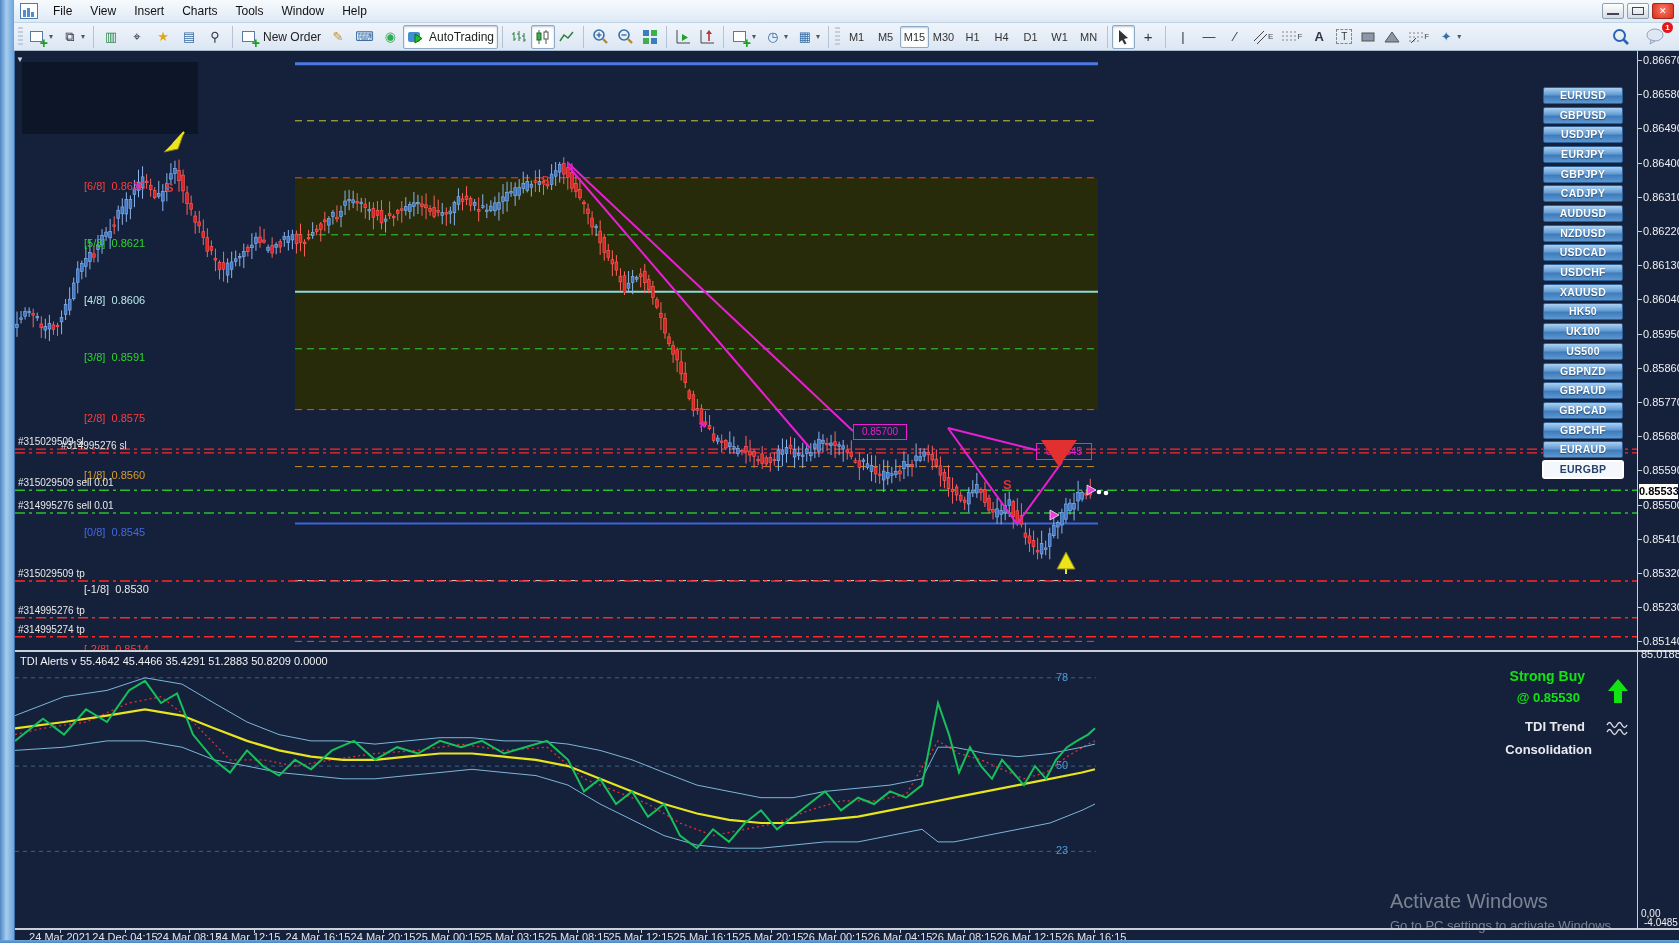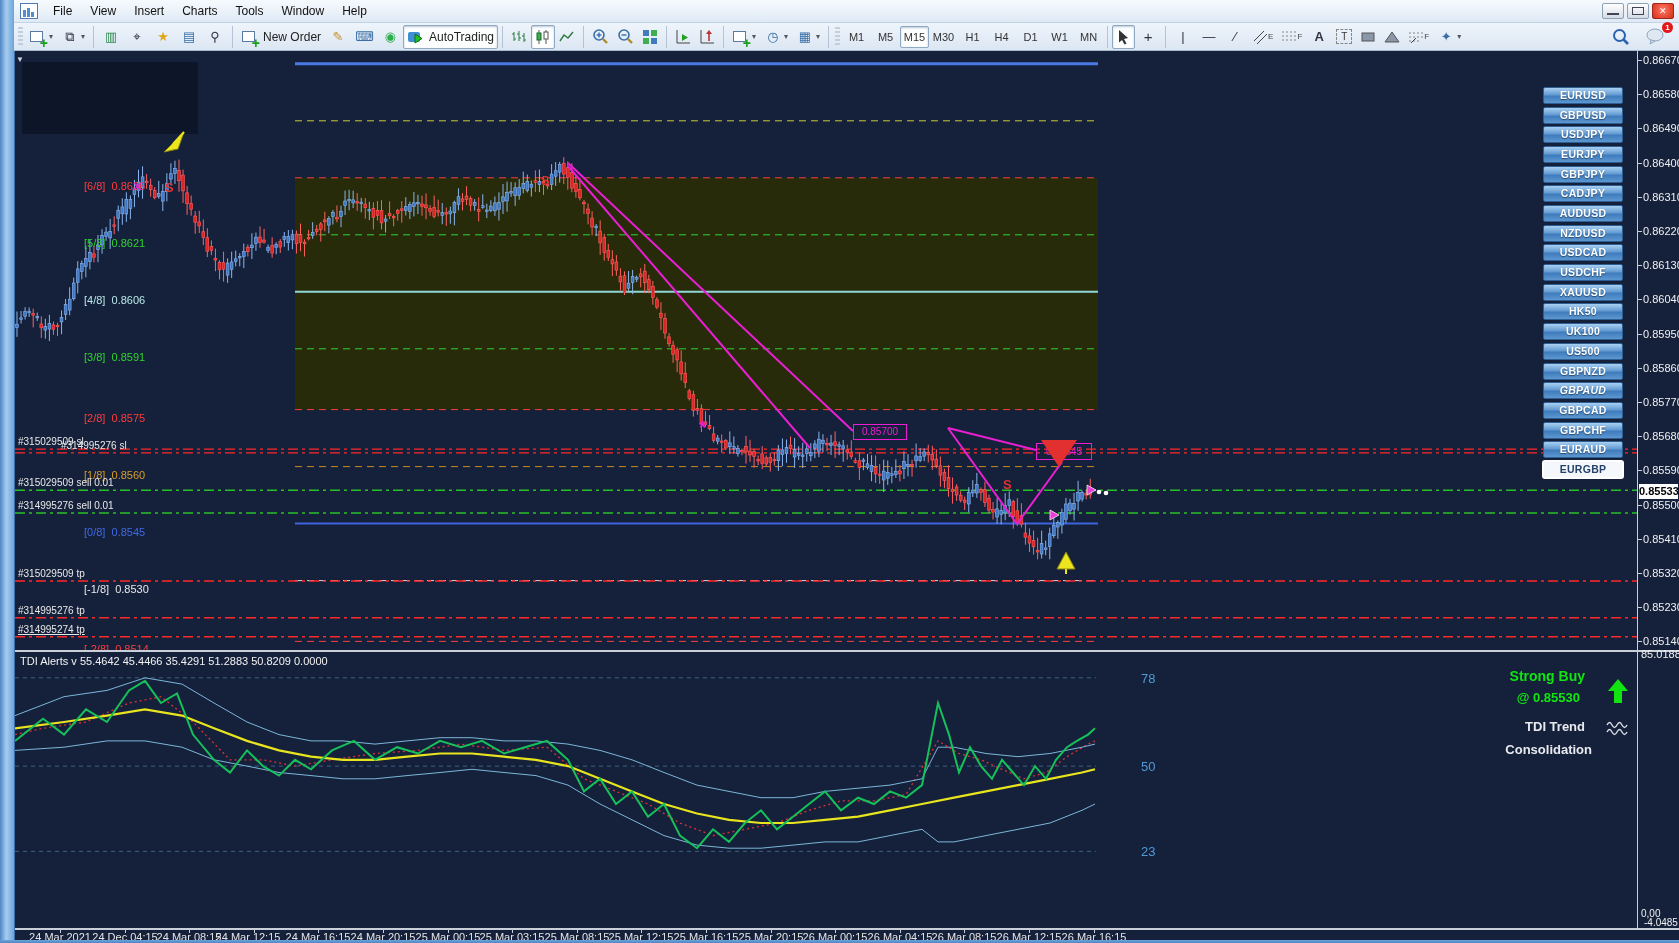--- a/index.html
+++ b/index.html
@@ -74,21 +74,21 @@
   .txtick{position:absolute;top:929px;width:1px;height:4px;background:#c9cfd8;}
   
   #symbols-col{position:absolute;left:1543px;top:0;width:81px;z-index:5;}
   .sym-btn{position:absolute;left:0;width:80px;height:17px;border-radius:2px;
      background:linear-gradient(180deg,#a8d0f2 0%,#649bd2 45%,#3f7cbd 55%,#5d97d0 100%);
      border:1px solid #2e5f94;box-sizing:border-box;color:#fff;font-size:10.5px;font-weight:bold;
      text-align:center;line-height:15px;letter-spacing:.3px;text-shadow:0 1px 1px rgba(0,0,0,.45);}
   .sym-btn.active{background:#f4f8fc;color:#27426b;border-color:#fff;box-shadow:0 0 0 1px #fff;text-shadow:none;}
   
   #tdi-title{position:absolute;left:20px;top:655px;font-size:11px;color:#f2f2f2;z-index:3;}
-  .tdilvl{position:absolute;left:1141px;font-size:13px;color:#4d9ad8;z-index:3;}
+  .tdilvl{position:absolute;left:1056px;font-size:11px;color:#4d9ad8;z-index:3;}
   #tdi-scale-top{position:absolute;left:1641px;top:648px;font-size:11px;color:#f0f0f0;z-index:4;}
   #tdi-scale-b1{position:absolute;left:1641px;top:908px;font-size:10px;color:#f0f0f0;z-index:4;}
   #tdi-scale-b2{position:absolute;left:1644px;top:917px;font-size:10px;color:#f0f0f0;z-index:4;}
   #tdi-signal{position:absolute;left:1440px;top:668px;width:200px;z-index:3;text-align:right;}
   #tdi-signal .sb1{color:#12e412;font-size:14px;font-weight:bold;padding-right:55px;}
   #tdi-signal .sb2{color:#12e412;font-size:13px;font-weight:bold;padding-right:60px;margin-top:6px;}
   #tdi-signal .tt{color:#e8eaee;font-size:13px;font-weight:bold;padding-right:55px;margin-top:14px;}
   #tdi-signal .tv{color:#e8eaee;font-size:13px;font-weight:bold;padding-right:48px;margin-top:8px;}
   #sb-arrow{position:absolute;left:1606px;top:678px;z-index:3;}
   #trend-icon{position:absolute;left:1606px;top:720px;z-index:3;}
@@ -704,21 +704,21 @@
       <div class="mlabel" style="left: 84px; top: 468.6px; color: rgb(216, 156, 40);">[1/8]&nbsp;&nbsp;0.8560</div>
       <div class="mlabel" style="left: 84px; top: 525.6px; color: rgb(65, 105, 225);">[0/8]&nbsp;&nbsp;0.8545</div>
       <div class="mlabel" style="left: 84px; top: 582.6px; color: rgb(232, 232, 232);">[-1/8]&nbsp;&nbsp;0.8530</div>
       <div class="mlabel" style="left: 84px; top: 643.4px; color: rgb(255, 60, 60);">[-2/8]&nbsp;&nbsp;0.8514</div>
       <div class="tlabel" style="left: 18px; top: 436.12px;">#315029509 sl</div>
       <div class="tlabel" style="left: 18px; top: 439.92px; margin-left: 43px;">#314995276 sl</div>
       <div class="tlabel" style="left: 18px; top: 477.16px;">#315029509 sell 0.01</div>
       <div class="tlabel" style="left: 18px; top: 499.96px;">#314995276 sell 0.01</div>
       <div class="tlabel" style="left: 18px; top: 567.98px;">#315029509 tp</div>
       <div class="tlabel" style="left: 18px; top: 604.84px;">#314995276 tp</div>
-      <div class="tlabel" style="left: 18px; top: 623.84px; text-decoration: underline;">#314995274 tp</div>
+      <div class="tlabel" style="left: 18px; top: 623.84px;">#314995274 tp</div>
     </div>
   <div id="hud">
       <div class="smark" style="left: 165px; top: 180px;">S</div>
       <div class="smark" style="left: 541px; top: 173px;">S</div>
       <div class="smark" style="left: 1003px; top: 477px;">S</div>
       <div class="xmark" style="left: 132px; top: 179px;">✕</div>
       <div class="amark" style="left: 699px; top: 417px;">*</div>
       <div class="tdilvl" style="top: 670.754px;">78</div>
       <div class="tdilvl" style="top: 759.15px;">50</div>
       <div class="tdilvl" style="top: 844.389px;">23</div>
@@ -825,21 +825,21 @@
       <div class="sym-btn" style="top: 185px;">CADJPY</div>
       <div class="sym-btn" style="top: 205px;">AUDUSD</div>
       <div class="sym-btn" style="top: 225px;">NZDUSD</div>
       <div class="sym-btn" style="top: 244px;">USDCAD</div>
       <div class="sym-btn" style="top: 264px;">USDCHF</div>
       <div class="sym-btn" style="top: 284px;">XAUUSD</div>
       <div class="sym-btn" style="top: 303px;">HK50</div>
       <div class="sym-btn" style="top: 323px;">UK100</div>
       <div class="sym-btn" style="top: 343px;">US500</div>
       <div class="sym-btn" style="top: 363px;">GBPNZD</div>
-      <div class="sym-btn" style="top: 382px; font-style: italic;">GBPAUD</div>
+      <div class="sym-btn" style="top: 382px;">GBPAUD</div>
       <div class="sym-btn" style="top: 402px;">GBPCAD</div>
       <div class="sym-btn" style="top: 422px;">GBPCHF</div>
       <div class="sym-btn" style="top: 441px;">EURAUD</div>
       <div class="sym-btn active" style="top: 461px;">EURGBP</div>
     </div>
 
   <div id="tdi-title">TDI Alerts v 55.4642 45.4466 35.4291 51.2883 50.8209 0.0000</div>
   <div id="tdi-scale-top">85.0188</div>
   <div id="tdi-scale-b1">0,00</div>
   <div id="tdi-scale-b2">-4.0485</div>
@@ -851,20 +851,24 @@
     <div class="tv">Consolidation</div>
   </div>
   <svg id="sb-arrow" width="24" height="26">
     <path d="M12 1 L22 13 L16 13 L16 25 L8 25 L8 13 L2 13 Z" fill="#12e412"></path>
   </svg>
   <svg id="trend-icon" width="22" height="18">
     <path d="M1,5 q2.5,-5 5,0 t5,0 t5,0 t5,0" stroke="#d8dce2" fill="none" stroke-width="1.4"></path>
     <path d="M1,12 q2.5,-5 5,0 t5,0 t5,0 t5,0" stroke="#d8dce2" fill="none" stroke-width="1.4"></path>
   </svg>
 
+  <div id="watermark">
+    <div class="w1">Activate Windows</div>
+    <div class="w2">Go to PC settings to activate Windows.</div>
+  </div>
 
   <div id="frame-left"></div>
   <div id="frame-bottom"></div>
 
   <div id="menubar">
     <span class="appico">
         <i style="left:2px;height:7px"></i>
         <i style="left:6px;height:9px"></i>
         <i style="left:10px;height:5px"></i>
       </span>

